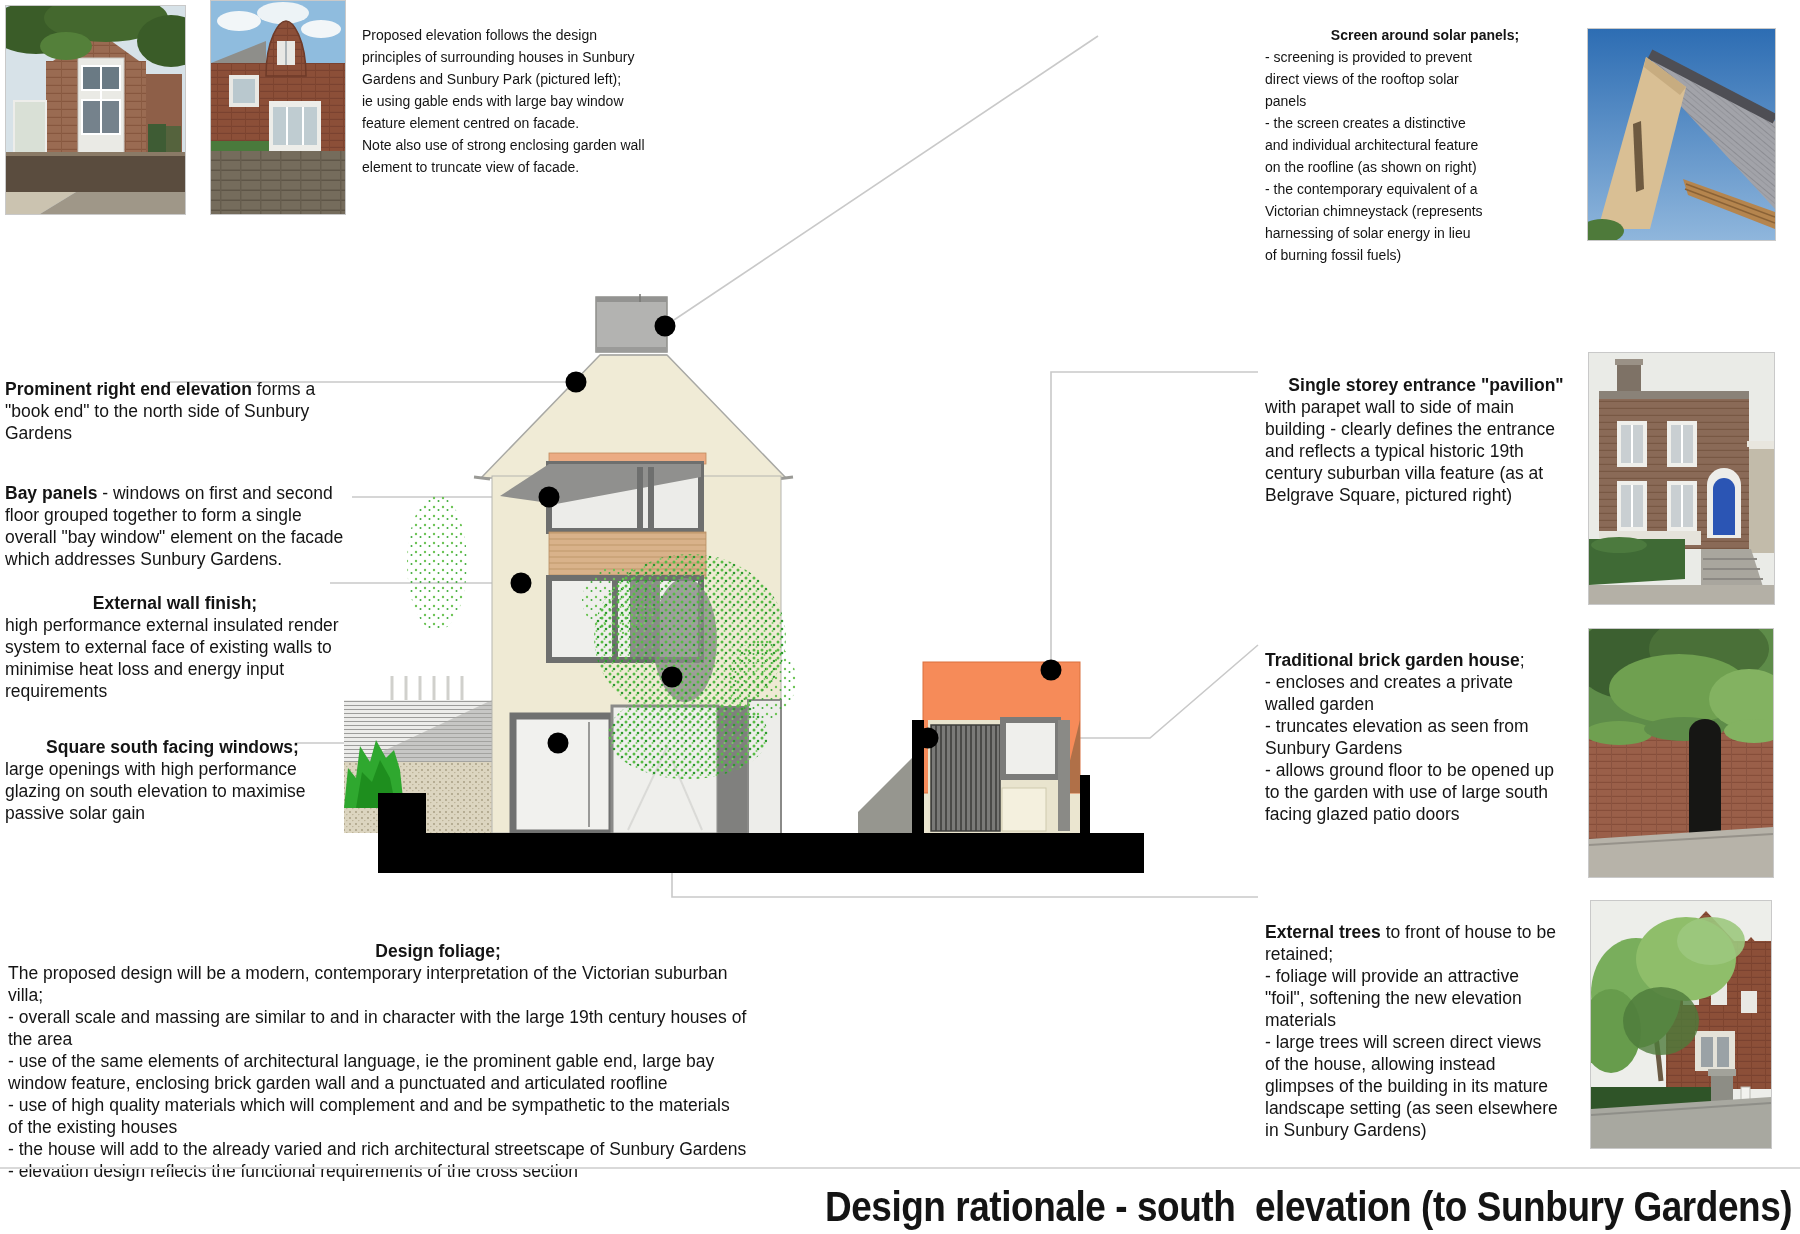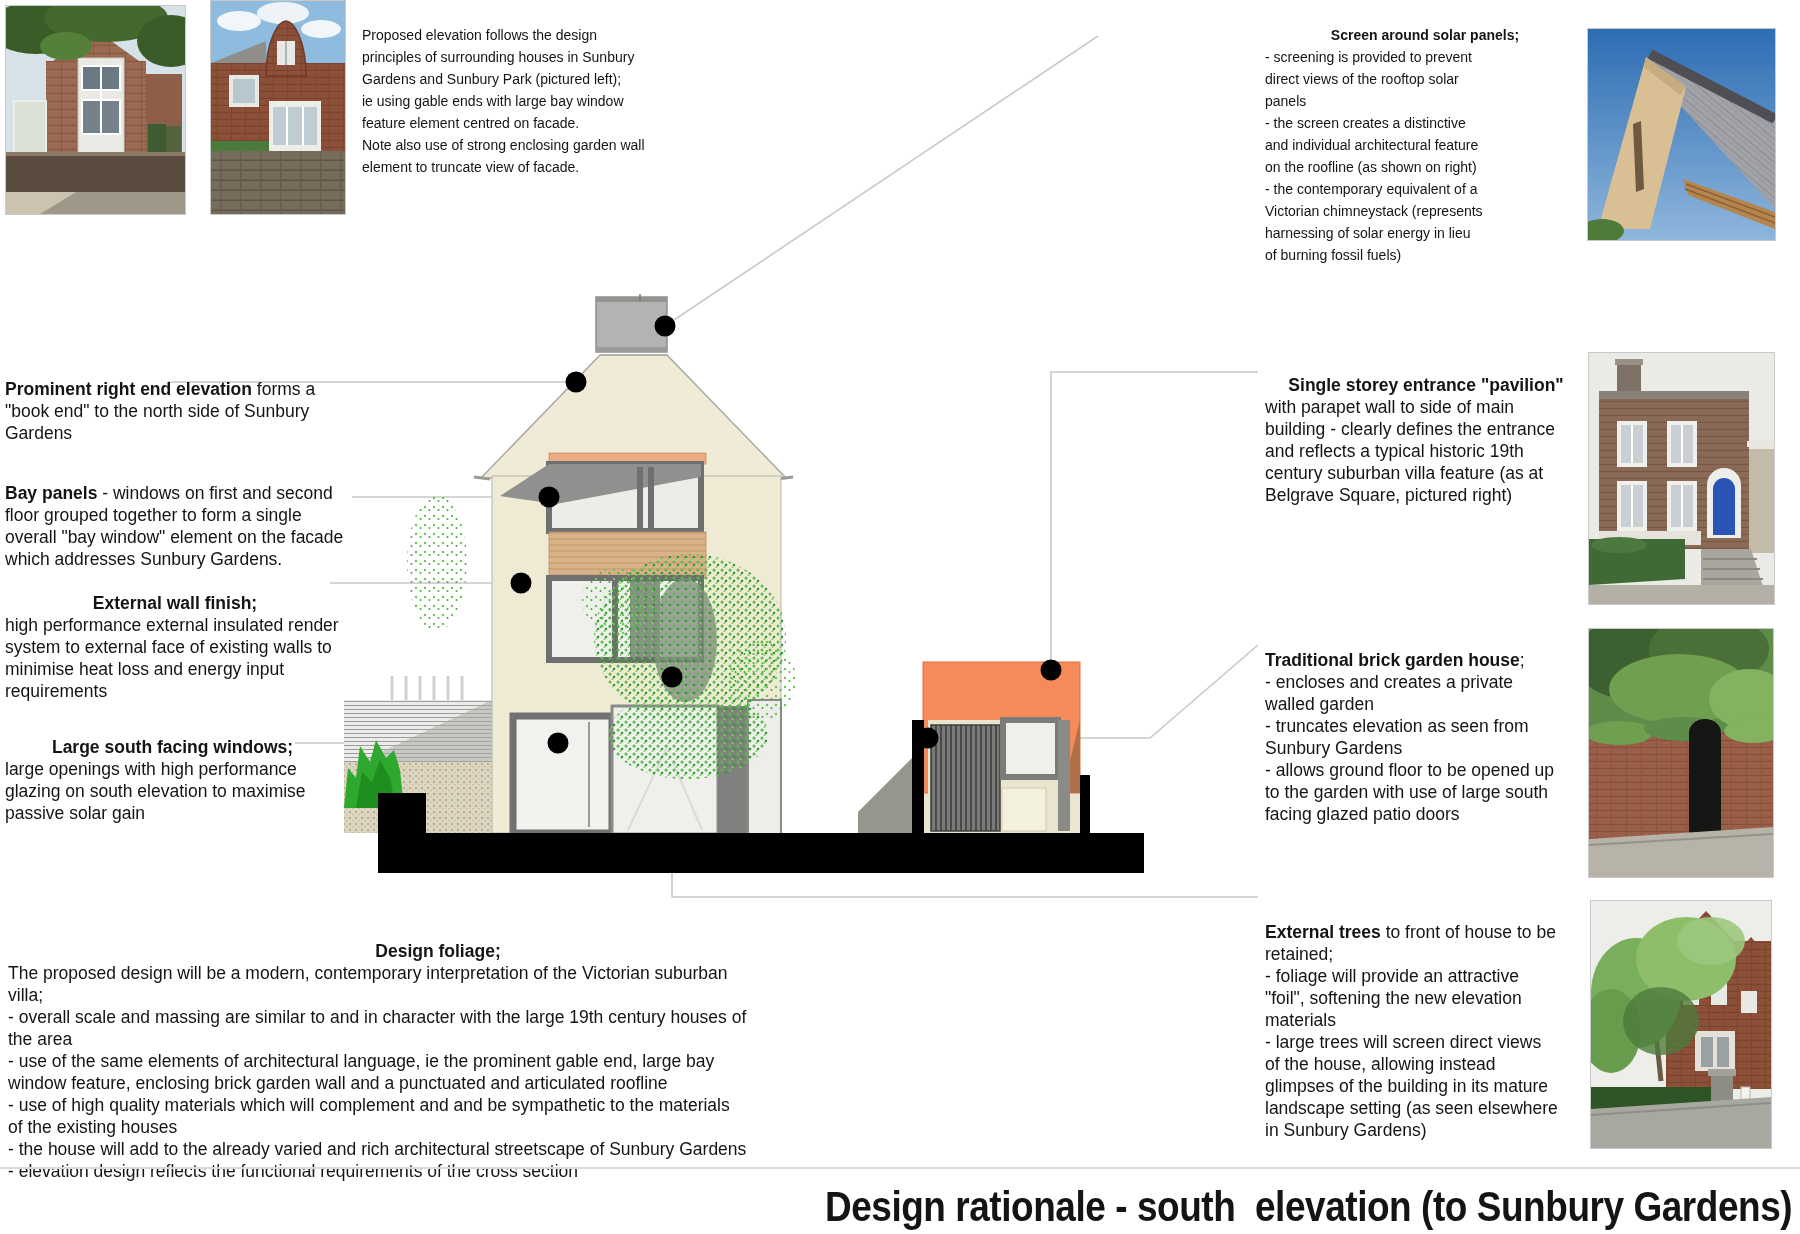--- a/index.html
+++ b/index.html
@@ -367,21 +367,21 @@
 </div>
 
 <div class="tb" style="left:5px;top:570px;width:340px">
   <span class="blockhead">External wall finish;</span><span>high performance external insulated render
 system to external face of existing walls to
 minimise heat loss and energy input
 requirements</span>
 </div>
 
 <div class="tb" style="left:5px;top:714px;width:335px">
-  <span class="blockhead">Large south facing windows;</span><span>large openings with high performance
+  <span class="blockhead">Square south facing windows;</span><span>large openings with high performance
 glazing on south elevation to maximise
 passive solar gain</span>
 </div>
 
 <div class="tb" style="left:1265px;top:352px;width:322px">
   <span class="blockhead">Single storey entrance "pavilion"</span><span>with parapet wall to side of main
 building - clearly defines the entrance
 and reflects a typical historic 19th
 century suburban villa feature (as at
 Belgrave Square, pictured right)</span>

